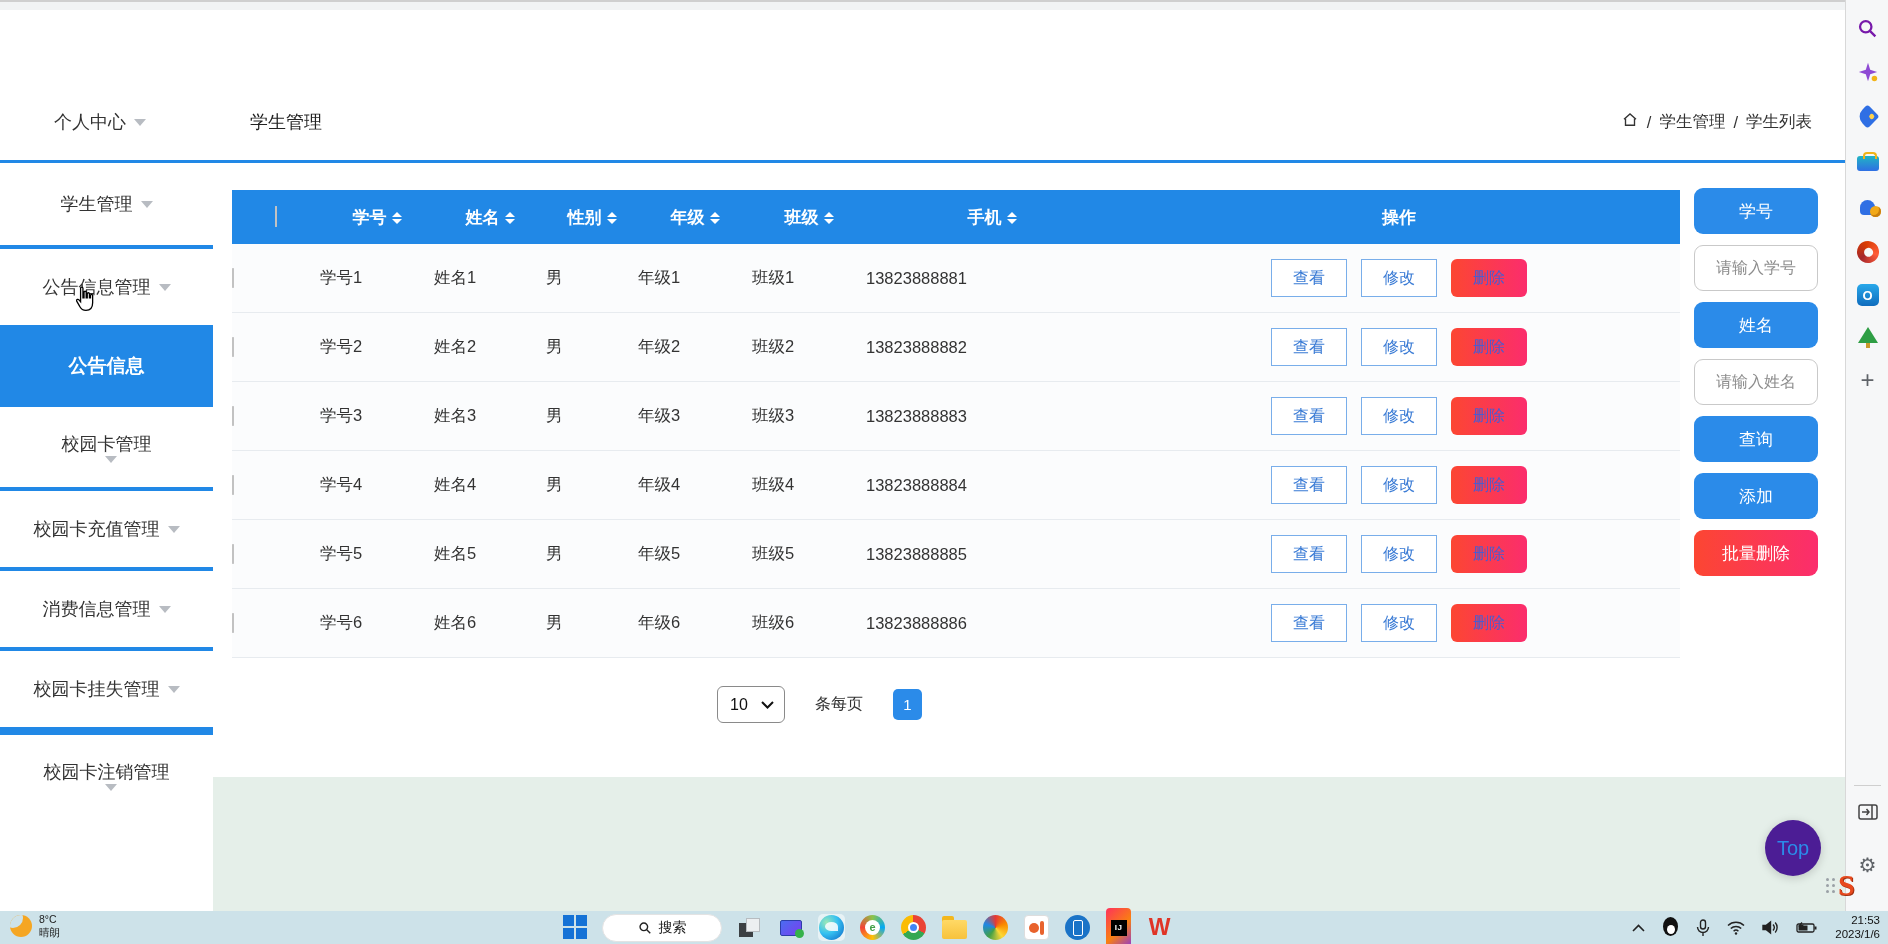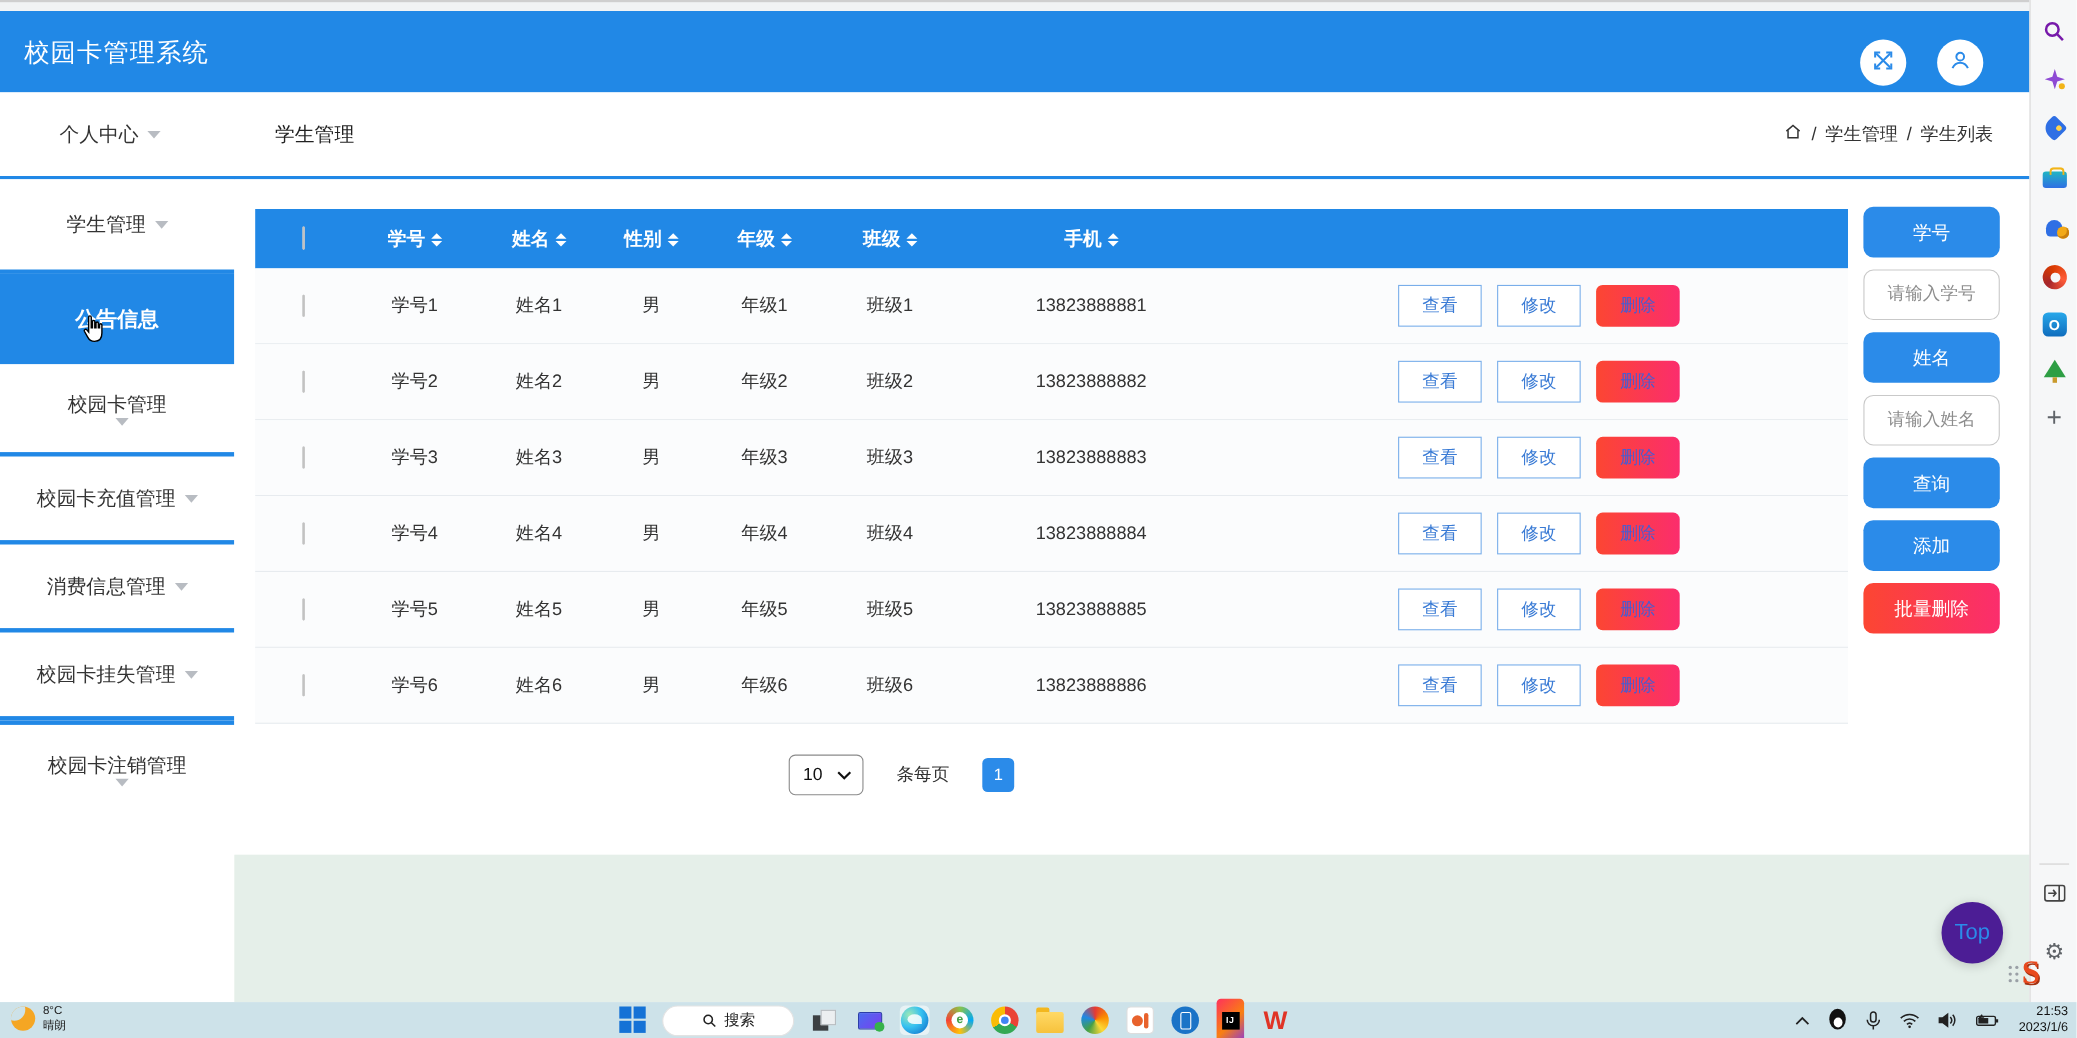--- a/index.html
+++ b/index.html
@@ -33,21 +33,21 @@
   .sb-active { height:82px; background:#2188e6; color:#fff; font-weight:bold; font-size:19px; display:flex; align-items:center; justify-content:center; cursor:pointer; }
 
   
   .main { position:absolute; left:213px; top:163px; width:1632px; height:614px; background:#fff; }
 
   .table-card { position:absolute; left:19px; top:27px; width:1448px; }
   .t-row { display:grid; grid-template-columns:88px 114px 112px 92px 114px 114px 252px 1fr; align-items:center; }
   .t-head { background:#2188e6; height:54px; color:#fff; font-weight:bold; font-size:17px; }
   .t-head .cell { text-align:center; }
   .t-body-row { height:69px; background:#fbfcfd; border-bottom:1px solid #e7ebef; font-size:16.5px; color:#333; }
-  .t-body-row .cell { text-align:center; }
+  .t-body-row .cell { }
   .chk { width:20px; height:20px; background:#ccc; border:1px solid #c2c2c2; border-radius:2px; margin:0 auto; cursor:pointer; }
   .sort { display:inline-flex; flex-direction:column; gap:2px; margin-left:5px; vertical-align:middle; }
   .sort i { display:block; width:0; height:0; border-left:5px solid transparent; border-right:5px solid transparent; }
   .sort .up { border-bottom:5px solid #fff; }
   .sort .dn { border-top:5px solid #fff; }
   .acts { display:flex; justify-content:center; gap:14px; }
   .btn-line { width:76px; height:38px; background:#fff; border:1px solid #79aeea; border-radius:0; color:#3a7bd5; font-size:16px; cursor:pointer; font-family:inherit; }
   .btn-del { width:76px; height:38px; border:none; border-radius:6px; background:linear-gradient(90deg,#fc4632,#fb2d6d); color:#4a5cd0; font-size:16px; cursor:pointer; font-family:inherit; }
 
   .pager { position:absolute; left:504px; top:523px; display:flex; align-items:center; gap:30px; }
@@ -135,41 +135,20 @@
 
   .cursor-hand { position:absolute; left:72px; top:285px; z-index:9; pointer-events:none; }
 </style>
 </head>
 <body>
 
 <div class="screen">
 
   <div class="top-strip"></div>
 
-  <div class="app-header">
-    <div class="app-title">校园卡管理系统</div>
-    <div class="hdr-icons">
-      <div class="hdr-circle">
-        <span>
-          <svg width="22" height="22" viewBox="0 0 24 24" fill="none" stroke="#2b8be9" stroke-width="2">
-              <path d="M5 5l14 14M19 5L5 19"></path>
-              <path d="M4 9V4h5M15 4h5v5M20 15v5h-5M9 20H4v-5" stroke-width="2"></path>
-            </svg>
-        </span>
-      </div>
-      <div class="hdr-circle">
-        <span>
-          <svg width="24" height="24" viewBox="0 0 24 24" fill="none" stroke="#2b8be9" stroke-width="1.8">
-              <circle cx="12" cy="8.5" r="3.5"></circle>
-              <path d="M5 19c1.5-3.5 4-5 7-5s5.5 1.5 7 5"></path>
-            </svg>
-        </span>
-      </div>
-    </div>
-  </div>
 
   <div class="subnav">
     <div class="personal">
       <span>个人中心</span>
       <i class="caret-dn"></i>
     </div>
     <div class="pgtitle">学生管理</div>
     <div class="crumbs">
       <span>
         <svg width="18" height="18" viewBox="0 0 24 24" fill="none" stroke="#333" stroke-width="1.8">
@@ -184,20 +163,24 @@
     </div>
   </div>
   <div class="blue-line"></div>
 
   <div class="sidebar">
     <div class="sb-item first">
         <span>学生管理</span>
         <i class="caret-dn"></i>
       </div>
     <div class="sb-div"></div>
+    <div class="sb-item">
+        <span>公告信息管理</span>
+        <i class="caret-dn"></i>
+      </div>
     <div class="sb-active">
         <span>公告信息</span>
       </div>
     <div class="sb-item tall">
         <span>校园卡管理</span>
         <i class="caret-dn"></i>
       </div>
     <div class="sb-div"></div>
     <div class="sb-item">
         <span>校园卡充值管理</span>
@@ -244,20 +227,21 @@
               <i class="dn"></i>
             </span></div>
         <div class="cell"><span>班级</span><span class="sort">
               <i class="up"></i>
               <i class="dn"></i>
             </span></div>
         <div class="cell"><span>手机</span><span class="sort">
               <i class="up"></i>
               <i class="dn"></i>
             </span></div>
+        <div class="cell"><span>操作</span></div>
       </div>
 
       <div class="t-row t-body-row">
         <div class="cell"><span class="chk"></span></div>
         <div class="cell">学号1</div>
         <div class="cell">姓名1</div>
         <div class="cell">男</div>
         <div class="cell">年级1</div>
         <div class="cell">班级1</div>
         <div class="cell">13823888881</div>

